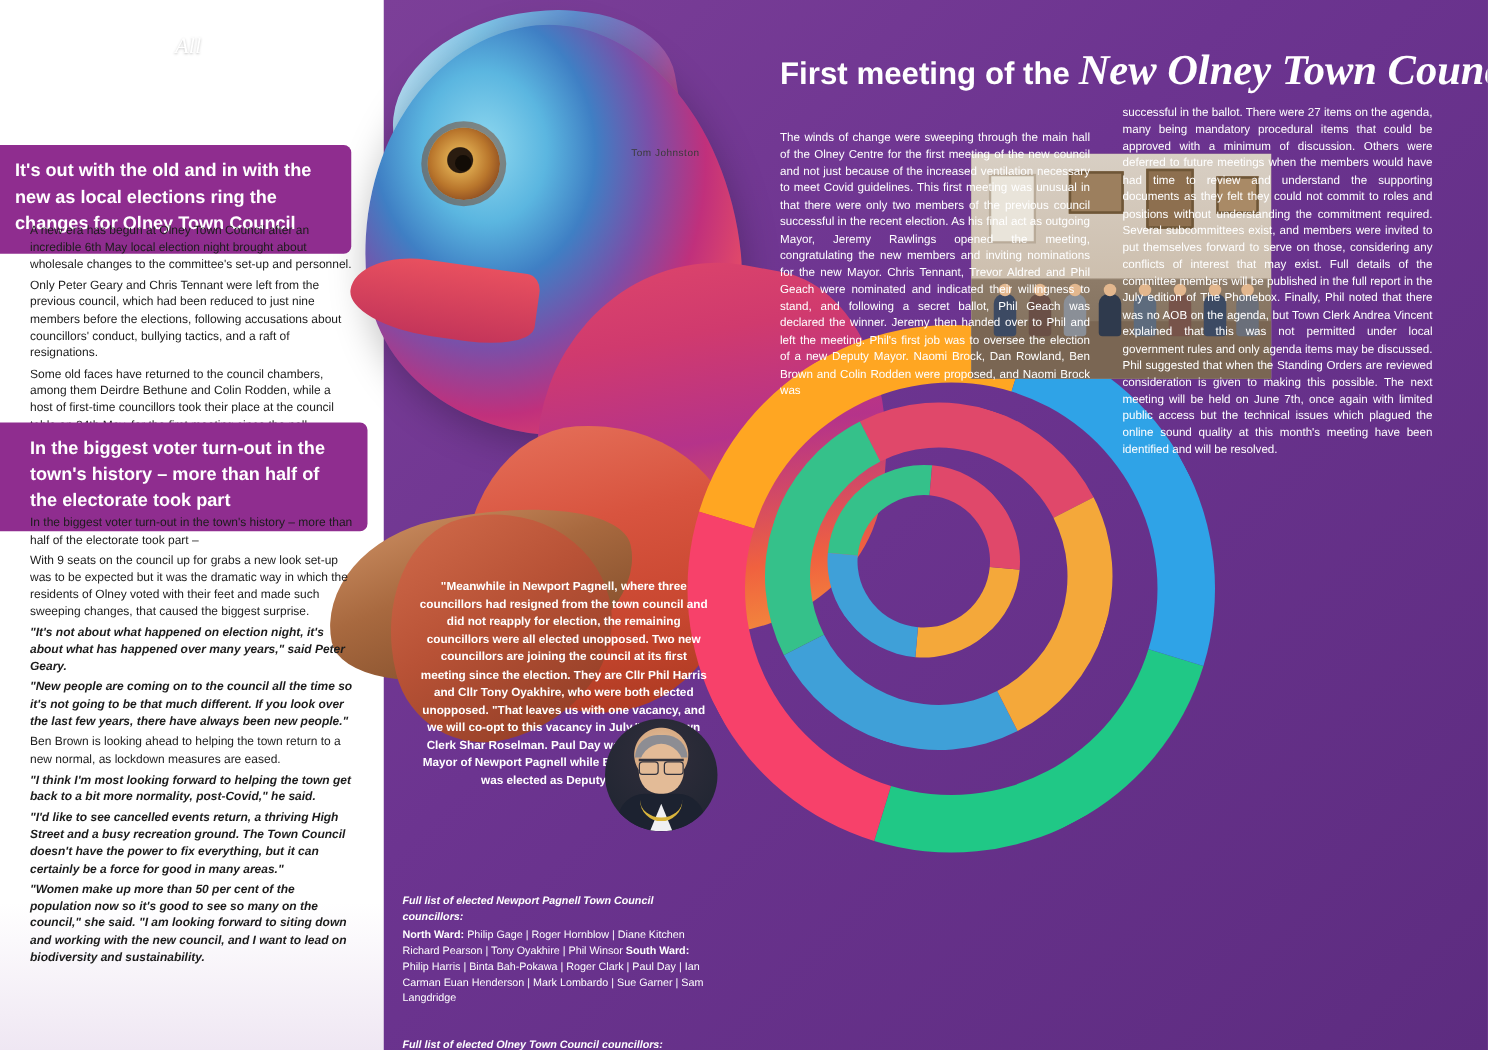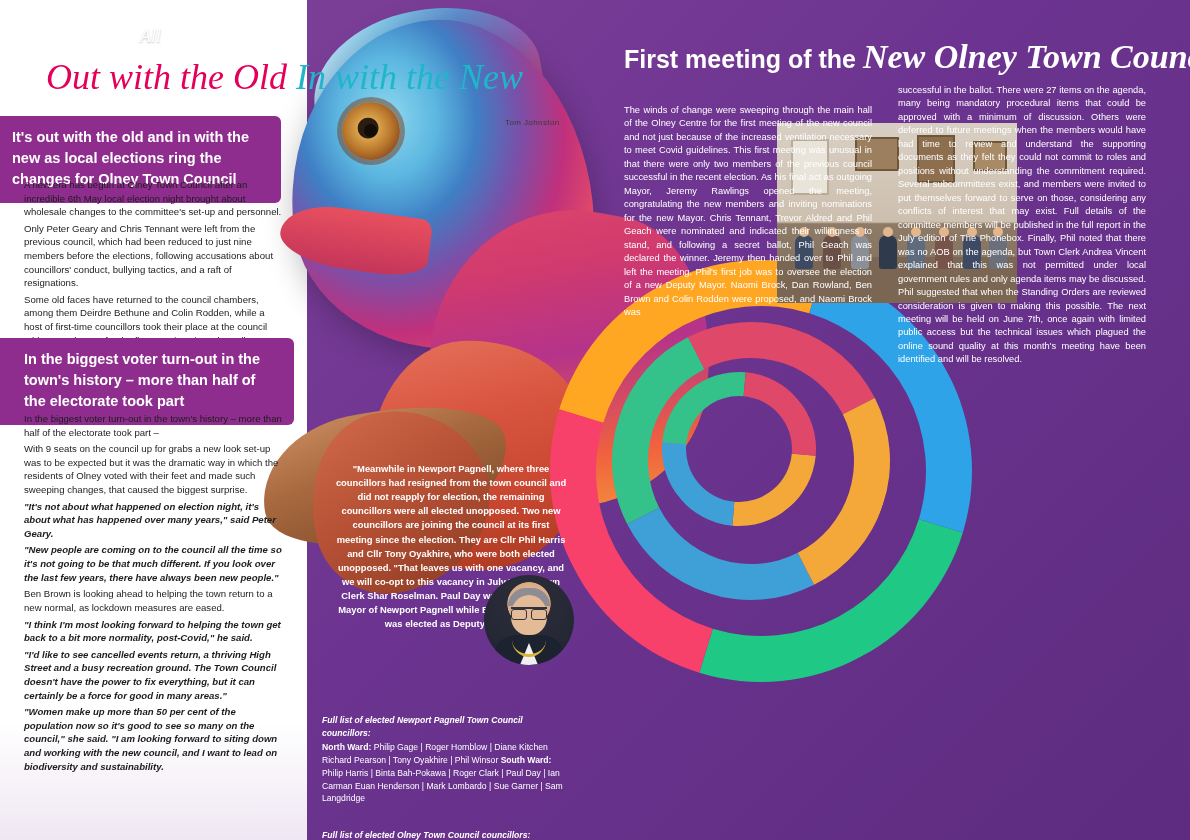--- a/index.html
+++ b/index.html
@@ -251,24 +251,20 @@
     <div class="cham-foot"></div>
     <div class="tail">
       <div class="tail-outer"></div>
       <div class="tail-mid"></div>
       <div class="tail-in"></div>
     </div>
   </div>
 
   <div class="masthead">
     <div class="all-word">All</div>
-    <div class="script-line">
-      <span class="pink">Out with the Old</span>
-      <span class="teal">In with the New</span>
-    </div>
     <div class="byline">Tom Johnston</div>
   </div>
 
   <div class="kicker">It's out with the old and in with the new as local elections ring the changes for Olney Town Council</div>
 
   <div class="body-col" id="col-a">
     <p>A new era has begun at Olney Town Council after an incredible 6th May local election night brought about wholesale changes to the committee's set-up and personnel.</p>
     <p>Only Peter Geary and Chris Tennant were left from the previous council, which had been reduced to just nine members before the elections, following accusations about councillors' conduct, bullying tactics, and a raft of resignations.</p>
     <p>Some old faces have returned to the council chambers, among them Deirdre Bethune and Colin Rodden, while a host of first-time councillors took their place at the council table on 24th May, for the first meeting since the poll – coincidentally, the Annual Meeting of the Council (see report page 17).</p>
   </div>

